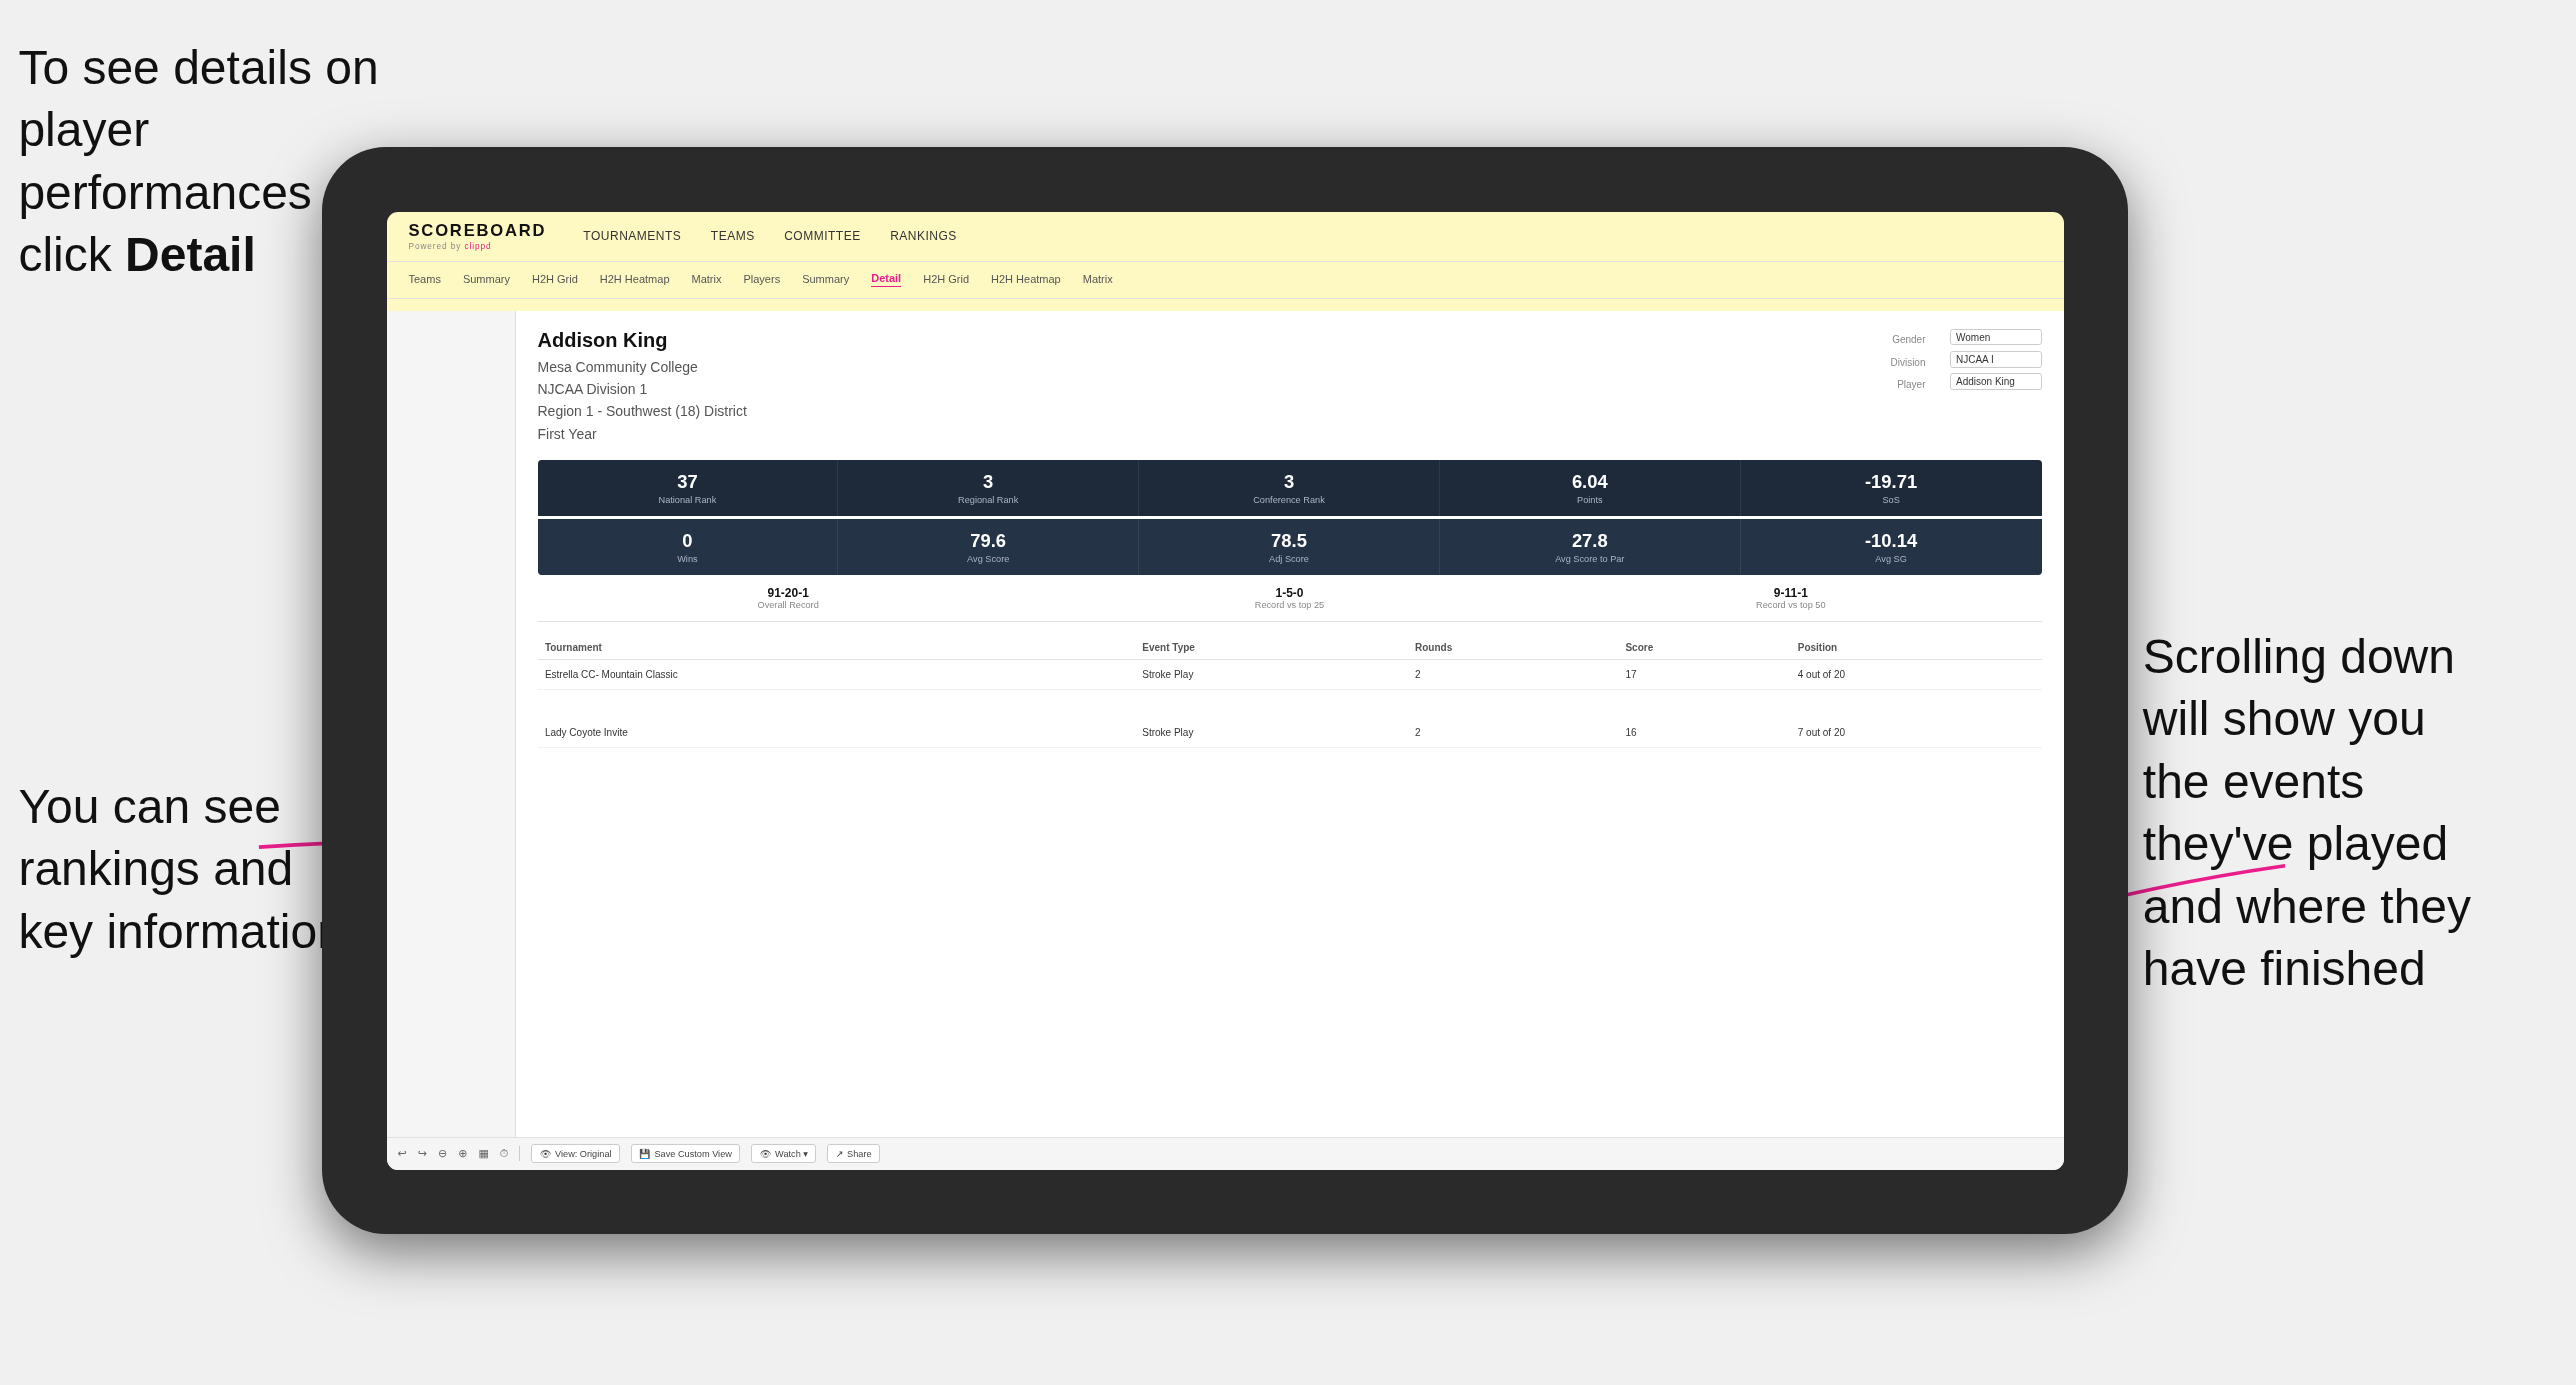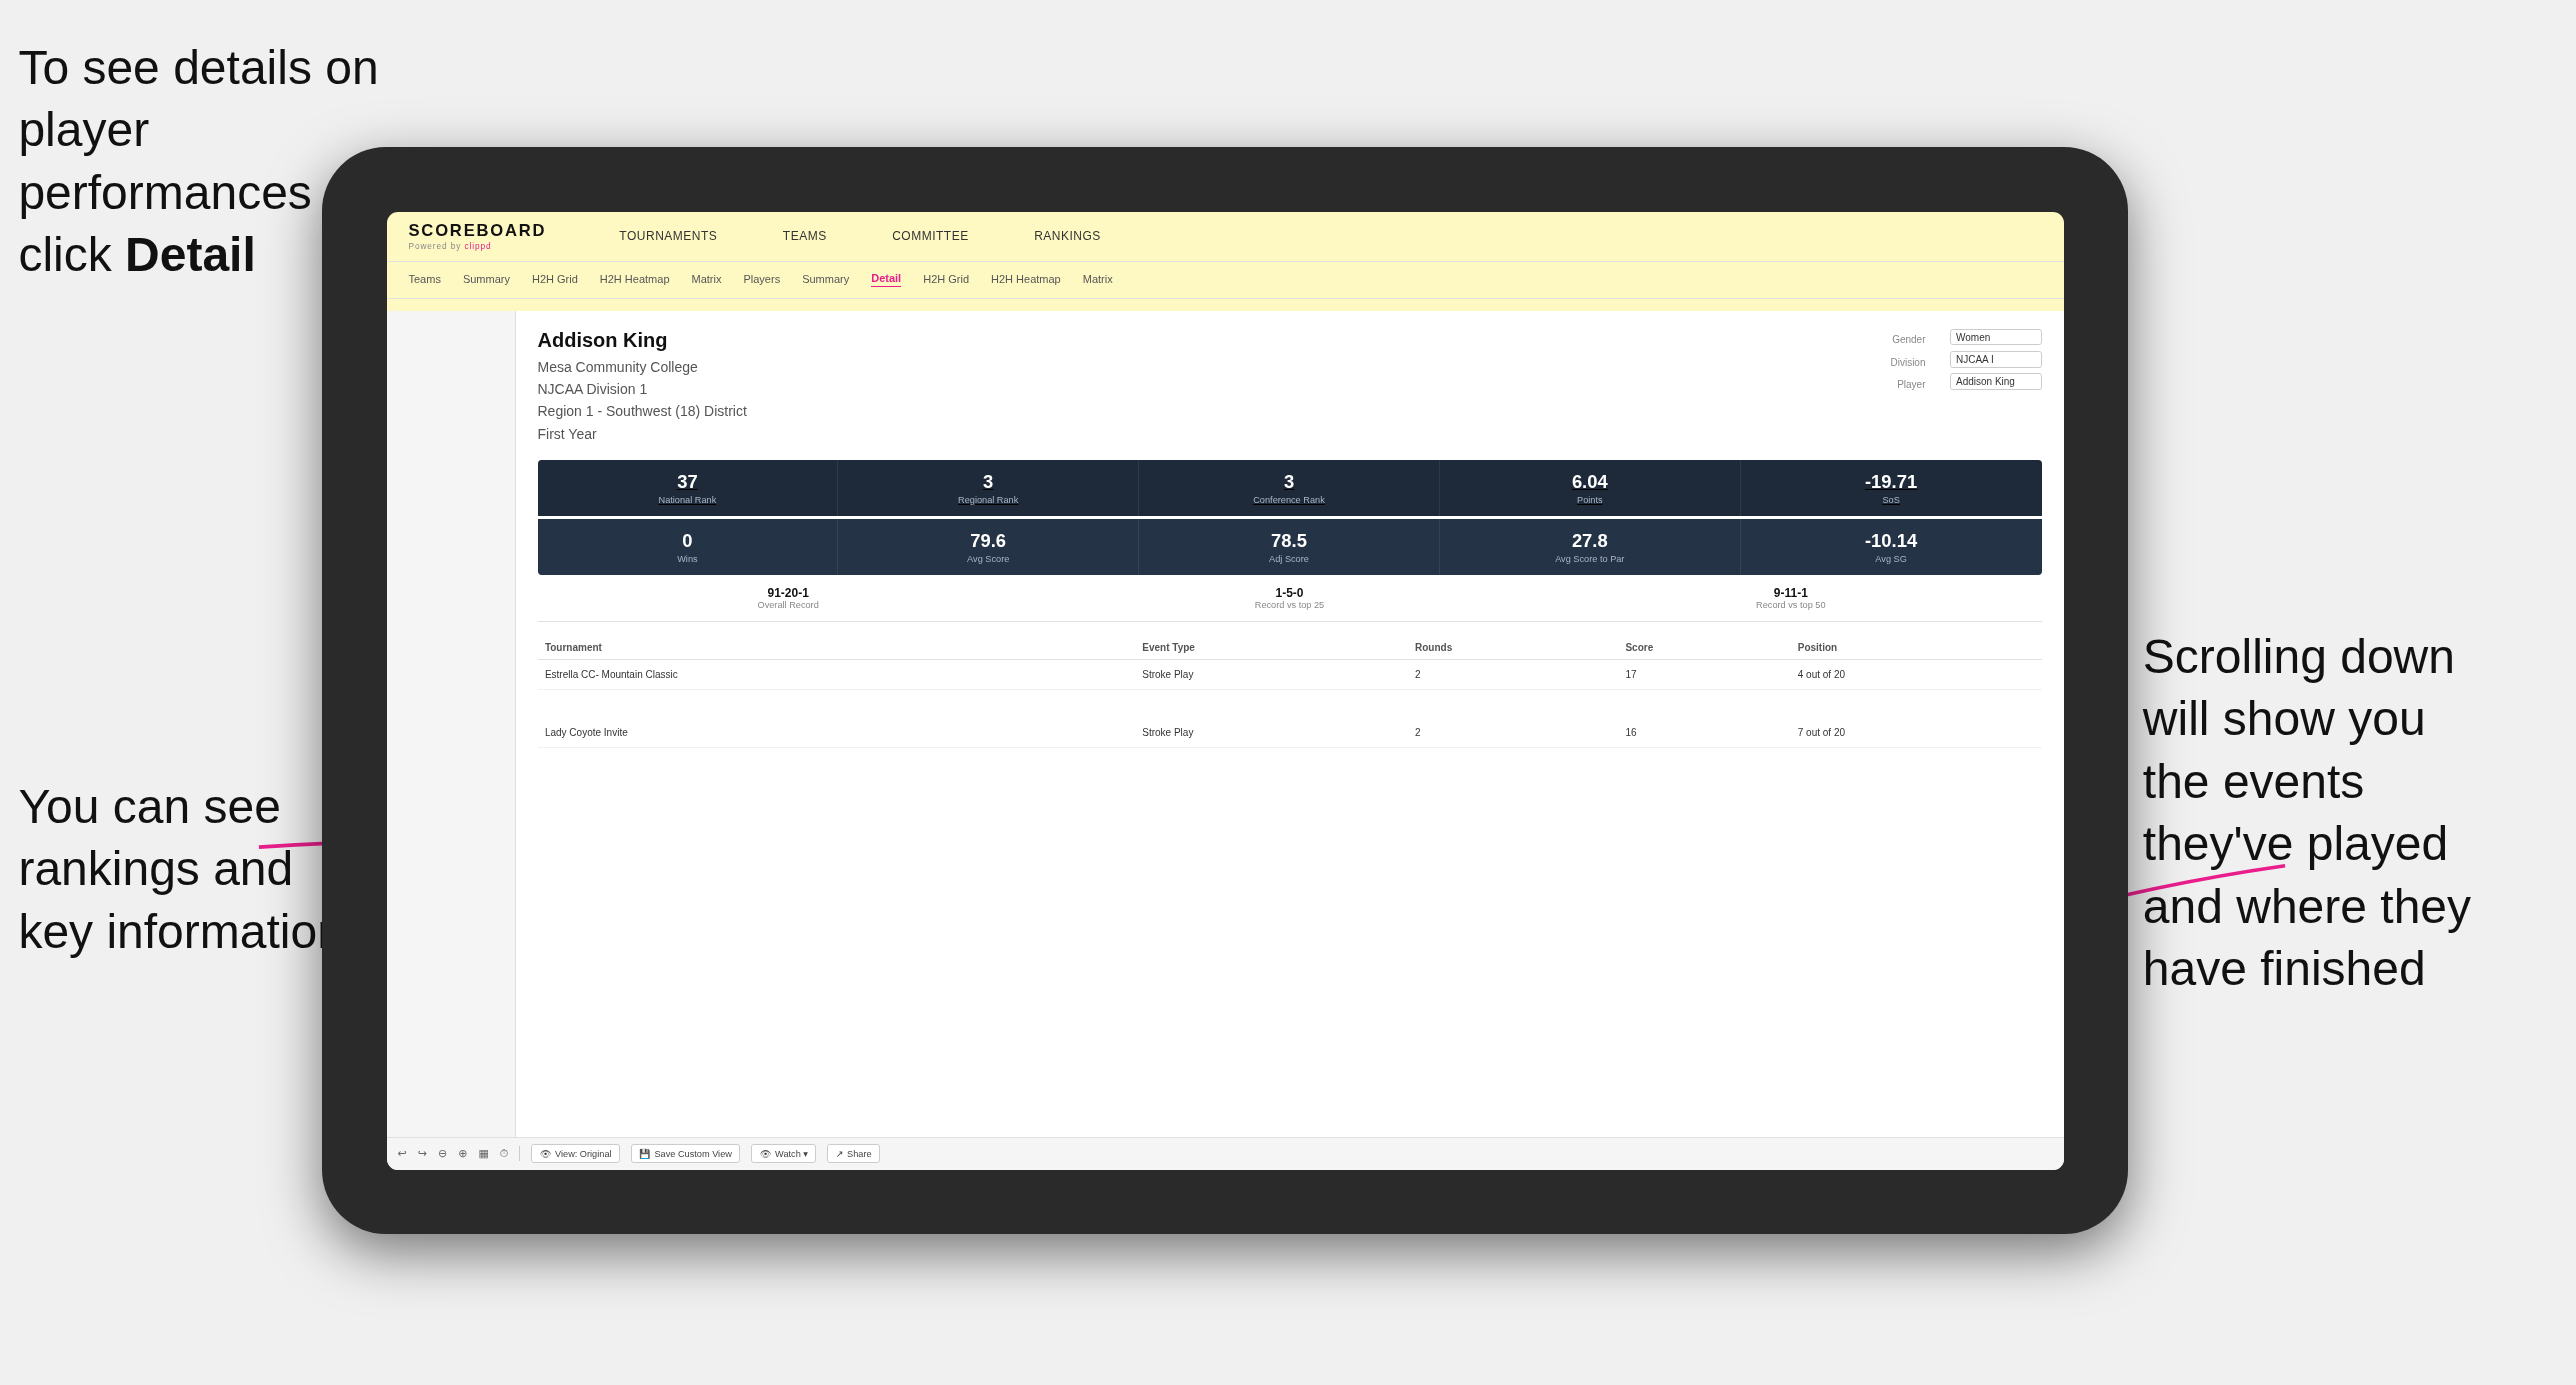--- a/index.html
+++ b/index.html
@@ -95,21 +95,20 @@
     .nav-items {
       display: flex;
       gap: 29.5px;
       list-style: none;
     }
     .nav-items li {
       font-size: 12px;
       color: #333;
       cursor: pointer;
       letter-spacing: 0.5px;
-      margin-left: 36px;
     }
 
     
     .sub-nav {
       display: flex;
       align-items: center;
       padding: 0 22px;
       height: 37px;
       border-bottom: 0.9px solid #e0e0e0;
       flex-shrink: 0;
@@ -191,21 +190,20 @@
       min-width: 92px;
     }
 
     
     .stats-grid-dark {
       display: grid;
       grid-template-columns: repeat(5, 1fr);
       background: #1e2a3a;
       margin-bottom: 3.7px;
       border-radius: 3.7px 3.7px 0 0;
-      text-decoration: underline;
     }
     .stat-cell {
       padding: 11px 7.4px;
       text-align: center;
       border-right: 0.9px solid rgba(255,255,255,0.08);
     }
     .stat-cell:last-child { border-right: none; }
     .stat-value {
       font-size: 18.4px;
       font-weight: 700;

